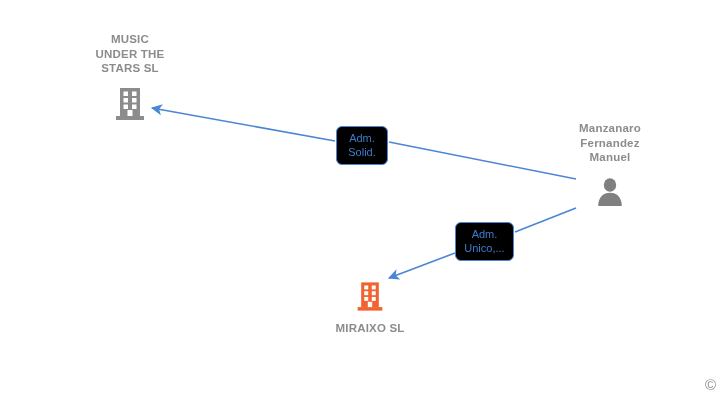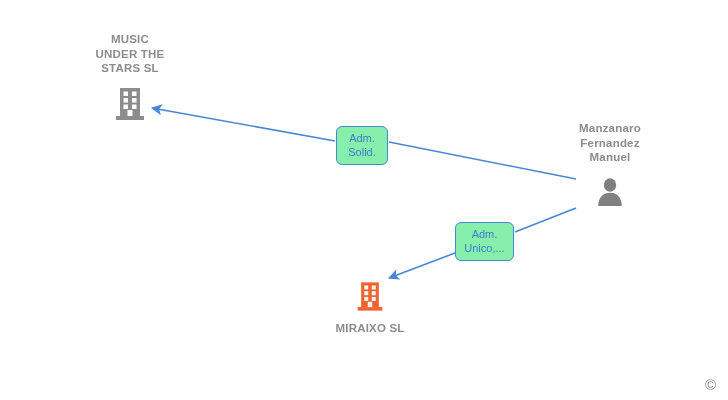--- a/index.html
+++ b/index.html
@@ -85,21 +85,21 @@
   }
   #node-person .node-label {
     position: static;
     width: 130px;
   }
 
   
   .edge-label {
     position: absolute;
     box-sizing: border-box;
-    background: #86efac;
+    background: #000000;
     border: 1px solid #4a86d6;
     border-radius: 6px;
     color: #3d7ccc;
     font-size: 11px;
     line-height: 14px;
     text-align: center;
     padding: 4px 6px 5px 6px;
     white-space: pre-line;
     user-select: none;
   }

